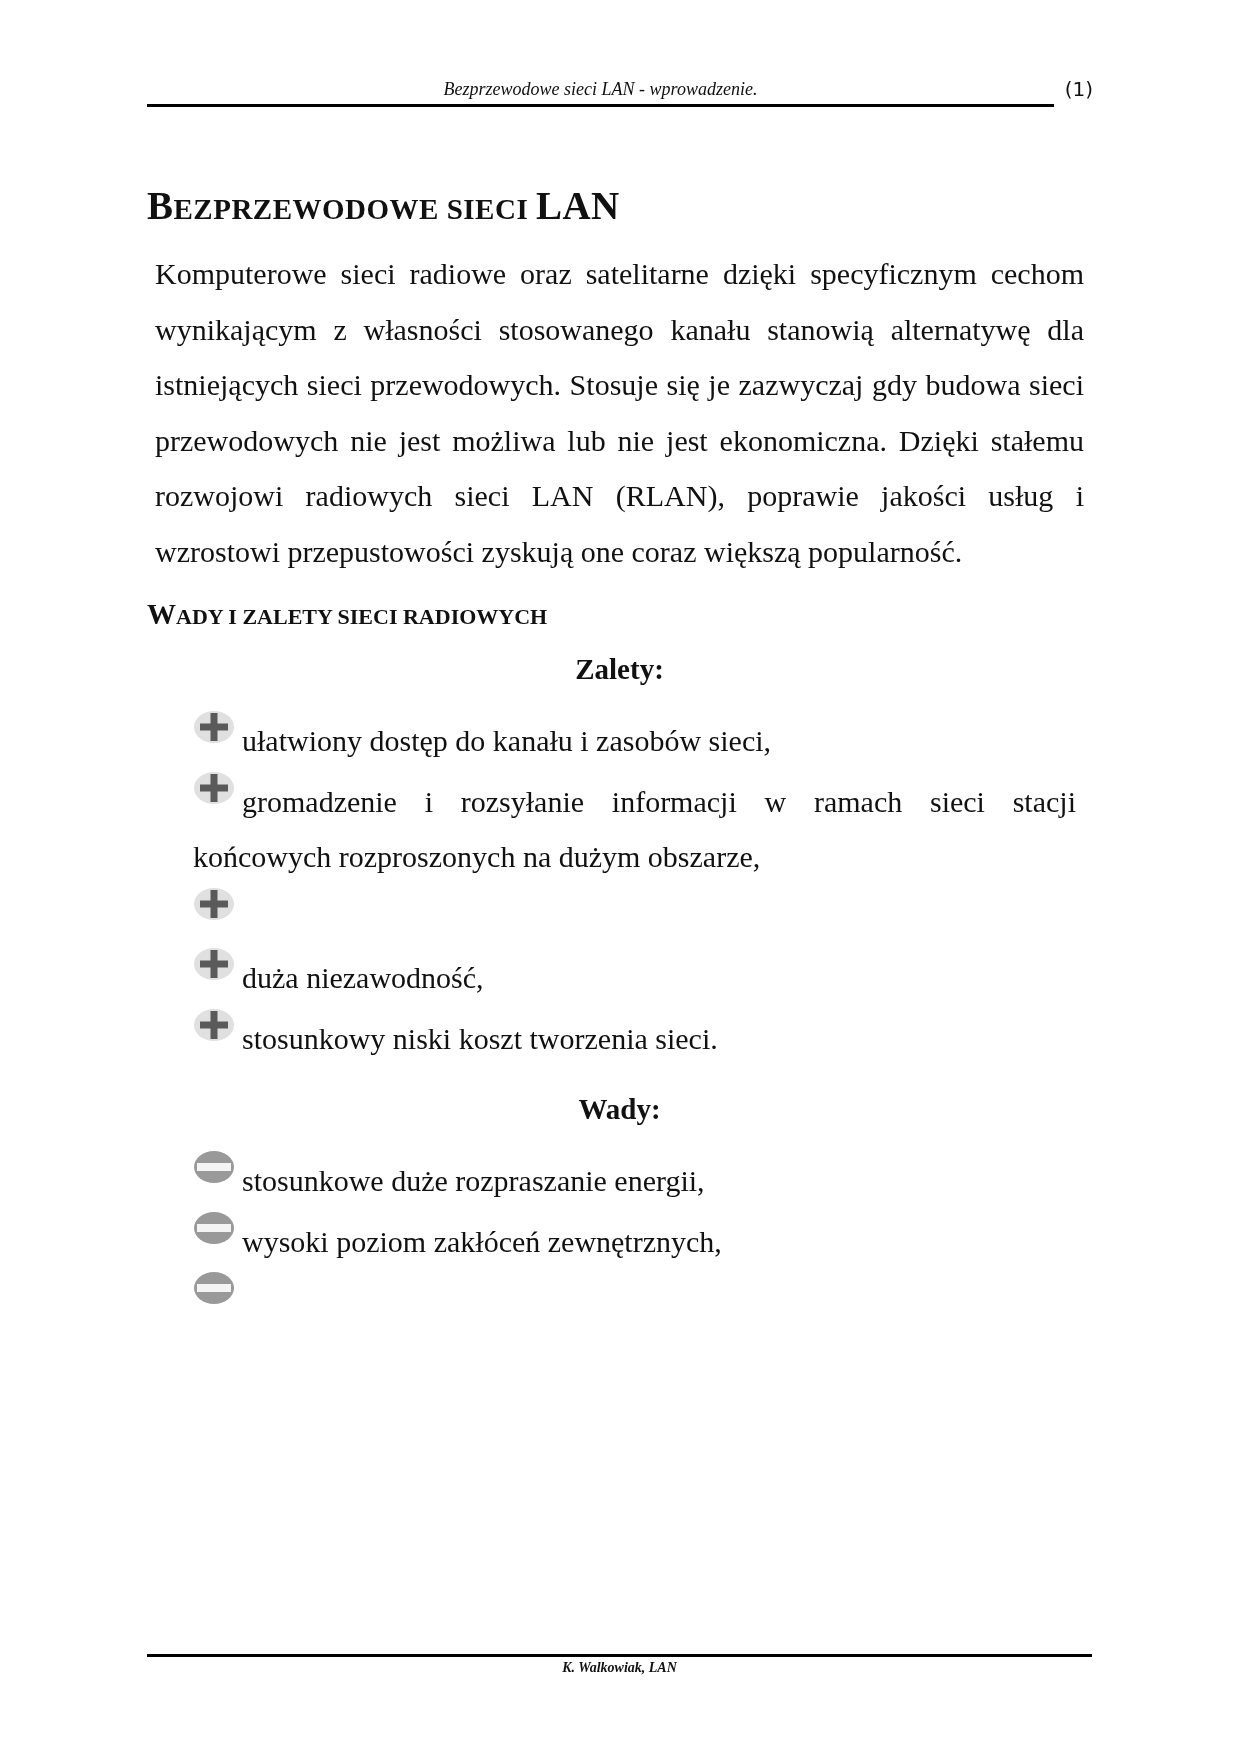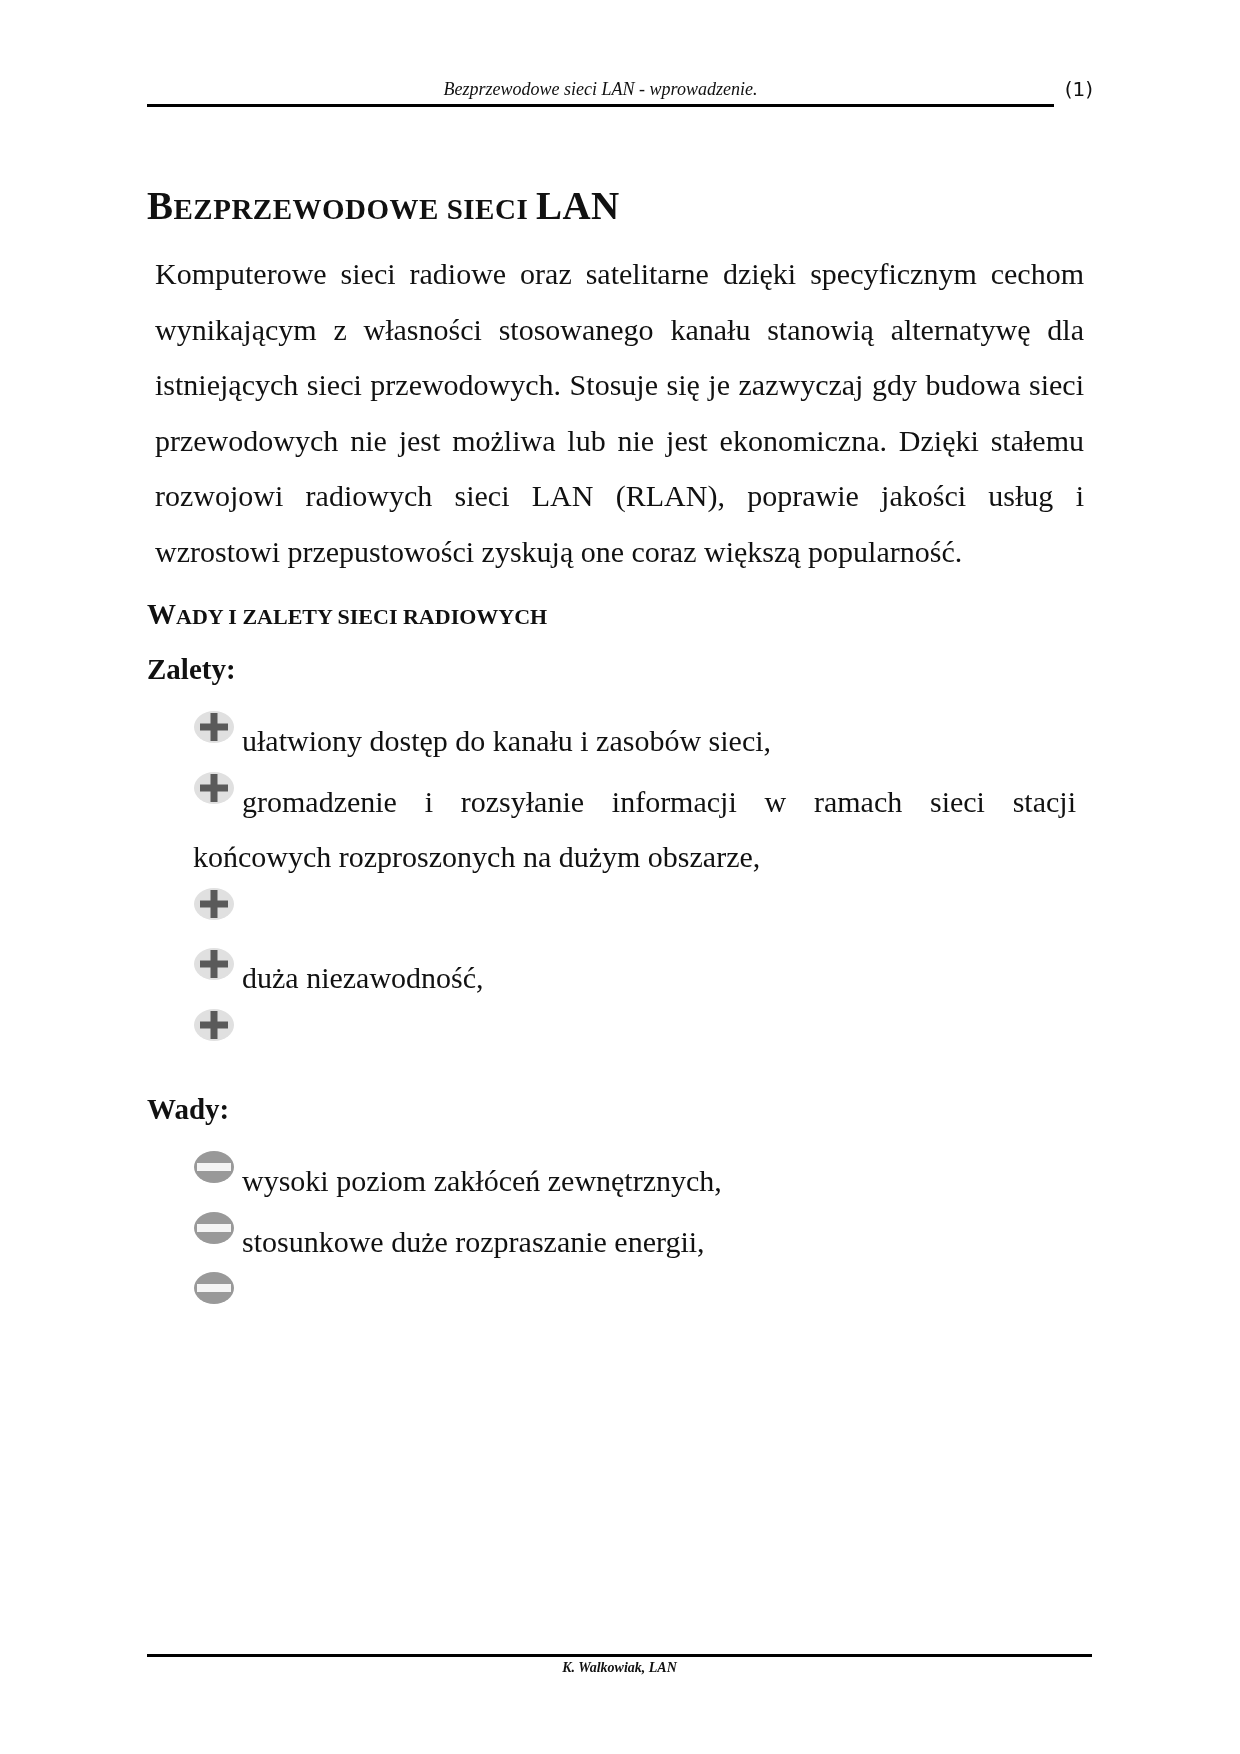--- a/index.html
+++ b/index.html
@@ -80,20 +80,21 @@
     }
     .section-title .cap {
       font-size: 29px;
     }
     .sub-title {
       margin: 0;
       font-weight: bold;
       font-size: 29px;
       line-height: 55px;
       height: 55px;
+      text-align: center;
     }
     .list {
       list-style: none;
       margin: 16px;
       padding: 0 0 0 30px;
     }
     .list-item {
       font-size: 30px;
       line-height: 55.5px;
       text-align: justify;
@@ -178,38 +179,38 @@
             <ellipse cx="21" cy="18" rx="20" ry="16" fill="#e0e0e0"></ellipse>
             <rect x="7" y="14.5" width="28" height="7" fill="#5a5a5a"></rect>
             <rect x="17.5" y="4" width="7" height="28" fill="#5a5a5a"></rect>
           </svg></span><span>duża niezawodność,</span>
     </li>
     <li class="list-item">
       <span class="bullet"><svg width="44" height="36" viewBox="0 0 44 36">
             <ellipse cx="21" cy="18" rx="20" ry="16" fill="#e0e0e0"></ellipse>
             <rect x="7" y="14.5" width="28" height="7" fill="#5a5a5a"></rect>
             <rect x="17.5" y="4" width="7" height="28" fill="#5a5a5a"></rect>
-          </svg></span>
+          </svg></span><span>stosunkowy niski koszt tworzenia sieci.</span>
     </li>
   </ul>
 
   <h3 class="sub-title">Wady:</h3>
 
   <ul class="list">
+    <li class="list-item">
+      <span class="bullet"><svg width="44" height="36" viewBox="0 0 44 36">
+            <ellipse cx="21" cy="18" rx="20" ry="16" fill="#999999"></ellipse>
+            <rect x="4" y="14" width="34" height="8" fill="#f4f4f4"></rect>
+          </svg></span><span>stosunkowe duże rozpraszanie energii,</span>
+    </li>
     <li class="list-item">
       <span class="bullet"><svg width="44" height="36" viewBox="0 0 44 36">
             <ellipse cx="21" cy="18" rx="20" ry="16" fill="#999999"></ellipse>
             <rect x="4" y="14" width="34" height="8" fill="#f4f4f4"></rect>
           </svg></span><span>wysoki poziom zakłóceń zewnętrznych,</span>
-    </li>
-    <li class="list-item">
-      <span class="bullet"><svg width="44" height="36" viewBox="0 0 44 36">
-            <ellipse cx="21" cy="18" rx="20" ry="16" fill="#999999"></ellipse>
-            <rect x="4" y="14" width="34" height="8" fill="#f4f4f4"></rect>
-          </svg></span><span>stosunkowe duże rozpraszanie energii,</span>
     </li>
     <li class="list-item">
       <span class="bullet"><svg width="44" height="36" viewBox="0 0 44 36">
             <ellipse cx="21" cy="18" rx="20" ry="16" fill="#999999"></ellipse>
             <rect x="4" y="14" width="34" height="8" fill="#f4f4f4"></rect>
           </svg></span>
     </li>
   </ul>
 </div>
 

